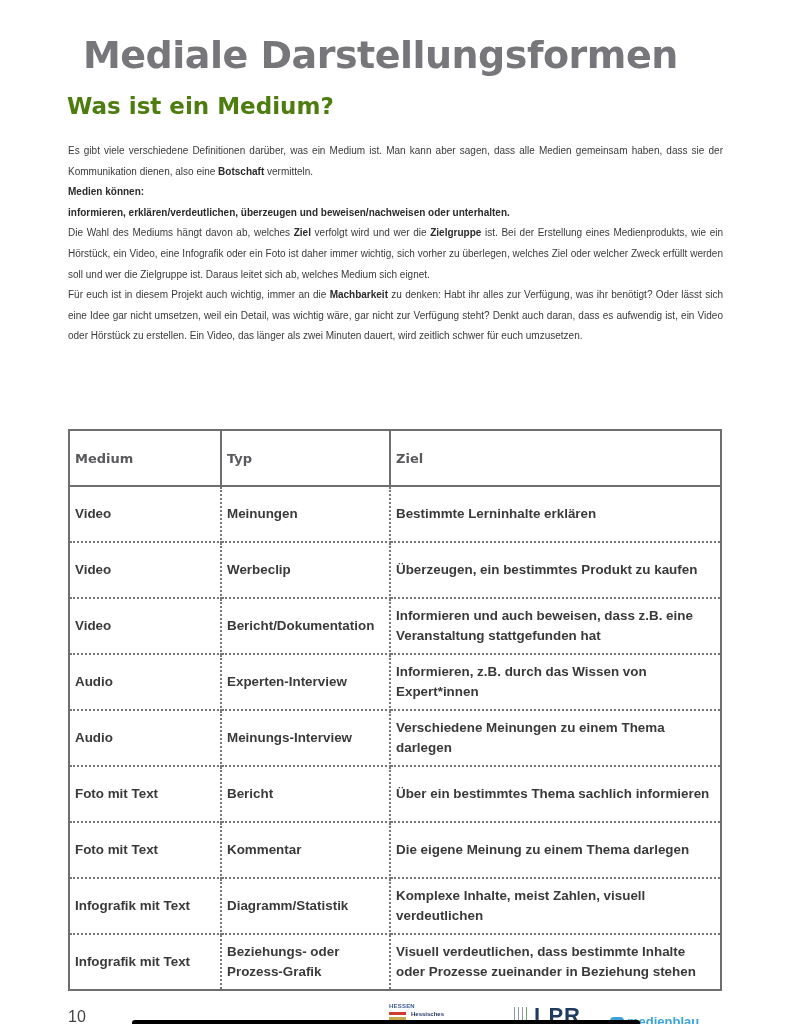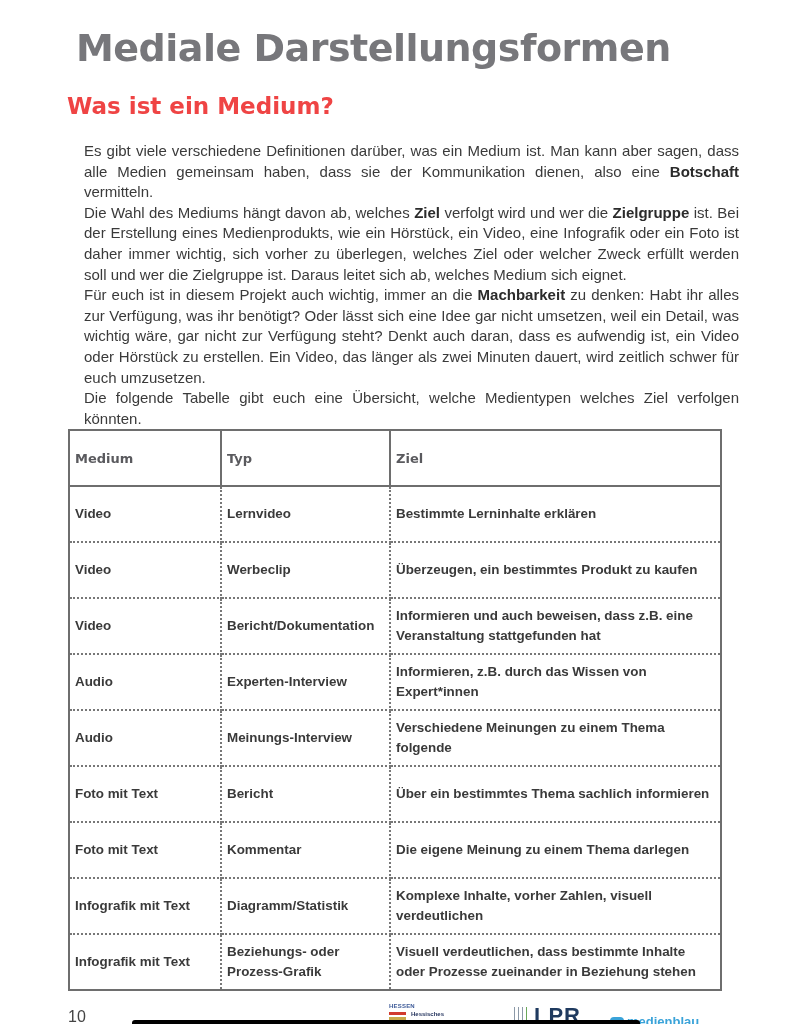--- a/index.html
+++ b/index.html
@@ -12,46 +12,46 @@
       height: 1024px;
       position: relative;
       overflow: hidden;
       font-family: "Liberation Sans", sans-serif;
       color: #3a3a3a;
     }
     .page-title {
       position: absolute;
       left: 67px;
       top: 14px;
-      margin: 9px;
+      margin: 16px;
       font-family: "DejaVu Sans", sans-serif;
       font-weight: bold;
       font-size: 38px;
       letter-spacing: -0.5px;
       color: #77777b;
       line-height: 50px;
     }
     .section-title {
       position: absolute;
       left: 67px;
       top: 88px;
       margin: 0;
       font-family: "DejaVu Sans", sans-serif;
       font-weight: bold;
       font-size: 23px;
-      color: #ef4444;
+      color: #4d7c0f;
       line-height: 36px;
     }
     .body-text {
       position: absolute;
-      left: 84px;
+      left: 68px;
       top: 141px;
       width: 655px;
       font-family: "Liberation Sans", sans-serif;
-      font-size: 15px;
+      font-size: 10px;
       line-height: 20.6px;
       color: #3a3a3a;
       text-align: justify;
     }
     .body-text p { margin: 0; }
     .body-text b { color: #2b2b2b; }
 
     .media-table {
       position: absolute;
       left: 68px;
@@ -172,73 +172,74 @@
     }
   </style>
 </head>
 <body>
 
 <h1 class="page-title">Mediale Darstellungsformen</h1>
 <h2 class="section-title">Was ist ein Medium?</h2>
 
 <div class="body-text">
   <p><span>Es gibt viele verschiedene Definitionen darüber, was ein Medium ist. Man kann aber sagen, dass alle Medien gemeinsam haben, dass sie der Kommunikation dienen, also eine </span><b>Botschaft</b><span> vermitteln.</span></p>
+  <p><b>Medien können:</b></p>
+  <p><b>informieren, erklären/verdeutlichen, überzeugen und beweisen/nachweisen oder unterhalten.</b></p>
   <p><span>Die Wahl des Mediums hängt davon ab, welches </span><b>Ziel</b><span> verfolgt wird und wer die </span><b>Zielgruppe</b><span> ist. Bei der Erstellung eines Medienprodukts, wie ein Hörstück, ein Video, eine Infografik oder ein Foto ist daher immer wichtig, sich vorher zu überlegen, welches Ziel oder welcher Zweck erfüllt werden soll und wer die Zielgruppe ist. Daraus leitet sich ab, welches Medium sich eignet.</span></p>
   <p><span>Für euch ist in diesem Projekt auch wichtig, immer an die </span><b>Machbarkeit</b><span> zu denken: Habt ihr alles zur Verfügung, was ihr benötigt? Oder lässt sich eine Idee gar nicht umsetzen, weil ein Detail, was wichtig wäre, gar nicht zur Verfügung steht? Denkt auch daran, dass es aufwendig ist, ein Video oder Hörstück zu erstellen. Ein Video, das länger als zwei Minuten dauert, wird zeitlich schwer für euch umzusetzen.</span></p>
-  <p>Die folgende Tabelle gibt euch eine Übersicht, welche Medientypen welches Ziel verfolgen könnten.</p>
 </div>
 
 <table class="media-table">
   <thead>
     <tr>
       <th class="col-medium">Medium</th>
       <th class="col-typ">Typ</th>
       <th>Ziel</th>
     </tr>
   </thead>
   <tbody>
     <tr>
       <td>Video</td>
-      <td>Lernvideo</td>
+      <td>Meinungen</td>
       <td>Bestimmte Lerninhalte erklären</td>
     </tr>
     <tr>
       <td>Video</td>
       <td>Werbeclip</td>
       <td>Überzeugen, ein bestimmtes Produkt zu kaufen</td>
     </tr>
     <tr>
       <td>Video</td>
       <td>Bericht/Dokumentation</td>
       <td>Informieren und auch beweisen, dass z.B. eine Veranstaltung stattgefunden hat</td>
     </tr>
     <tr>
       <td>Audio</td>
       <td>Experten-Interview</td>
       <td>Informieren, z.B. durch das Wissen von Expert*innen</td>
     </tr>
     <tr>
       <td>Audio</td>
       <td>Meinungs-Interview</td>
-      <td>Verschiedene Meinungen zu einem Thema folgende</td>
+      <td>Verschiedene Meinungen zu einem Thema darlegen</td>
     </tr>
     <tr>
       <td>Foto mit Text</td>
       <td>Bericht</td>
       <td>Über ein bestimmtes Thema sachlich informieren</td>
     </tr>
     <tr>
       <td>Foto mit Text</td>
       <td>Kommentar</td>
       <td>Die eigene Meinung zu einem Thema darlegen</td>
     </tr>
     <tr>
       <td>Infografik mit Text</td>
       <td>Diagramm/Statistik</td>
-      <td>Komplexe Inhalte, vorher Zahlen, visuell verdeutlichen</td>
+      <td>Komplexe Inhalte, meist Zahlen, visuell verdeutlichen</td>
     </tr>
     <tr>
       <td>Infografik mit Text</td>
       <td>Beziehungs- oder Prozess-Grafik</td>
       <td>Visuell verdeutlichen, dass bestimmte Inhalte oder Prozesse zueinander in Beziehung stehen</td>
     </tr>
   </tbody>
 </table>
 
 <div class="page-number">10</div>

